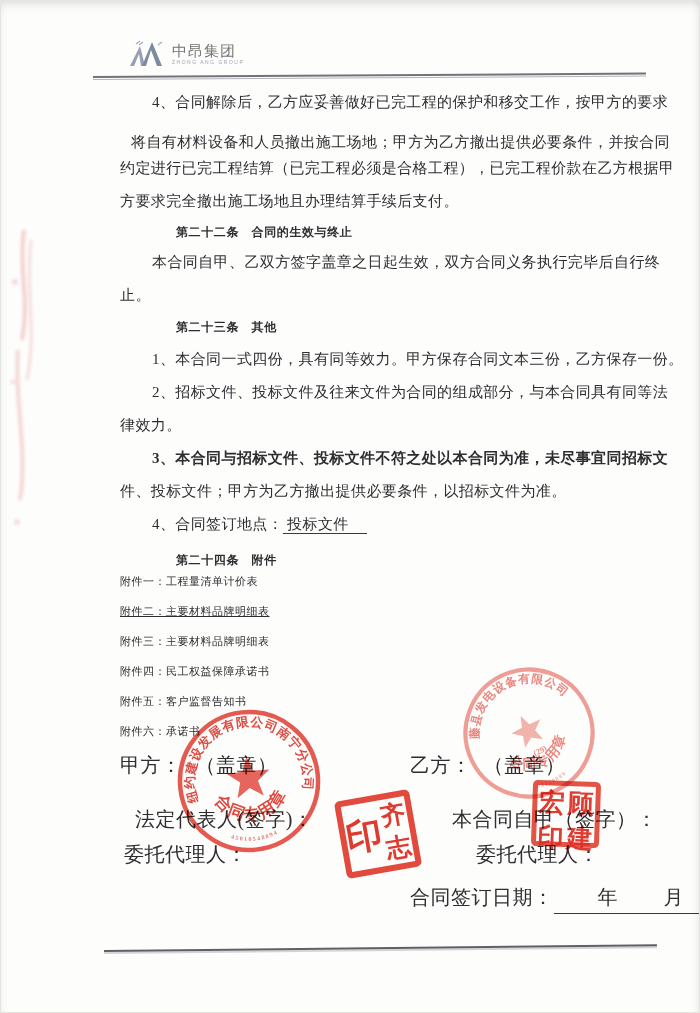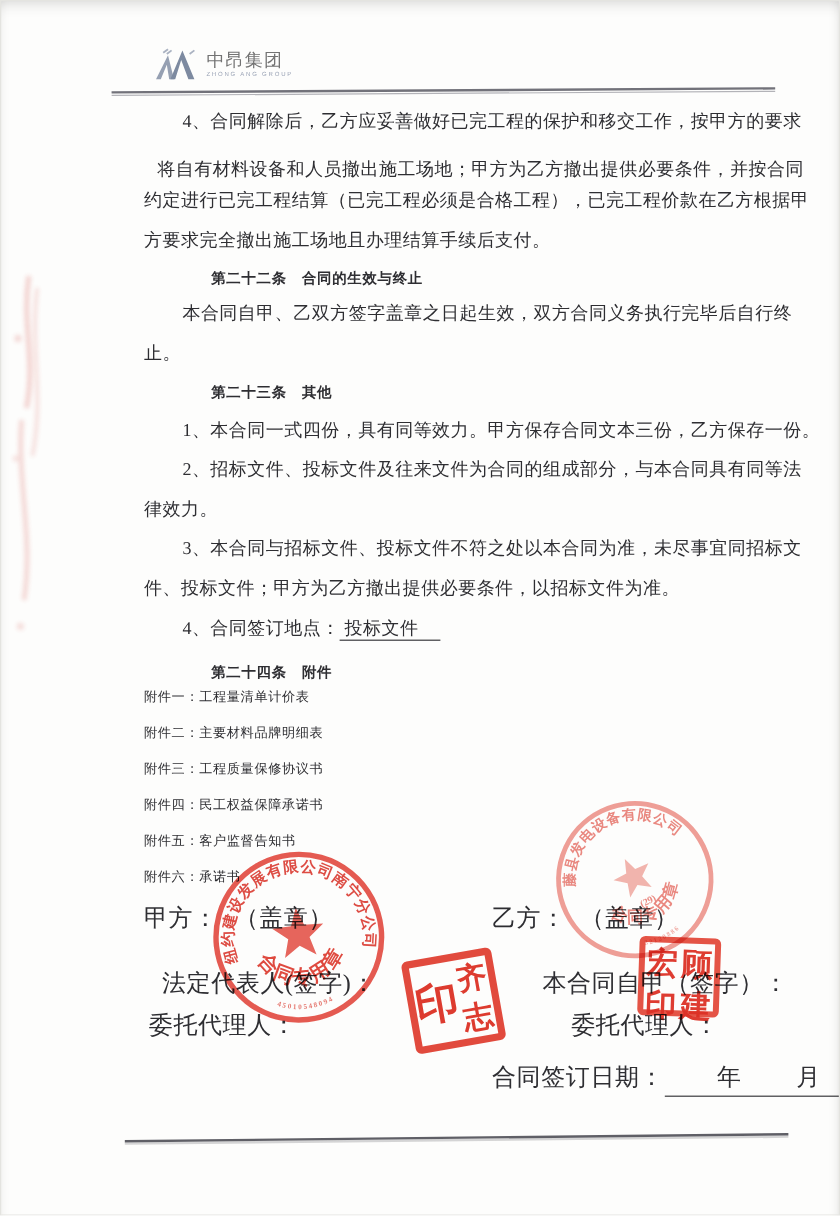--- a/index.html
+++ b/index.html
@@ -82,30 +82,30 @@
 <div class="line" style="left:120px;top:185px;text-align:right;">方要求完全撤出施工场地且办理结算手续后支付。</div>
 
 <div class="line heading" style="left:176px;top:216px;">第二十二条　合同的生效与终止</div>
 <div class="line indent" style="left:120px;top:246px;">本合同自甲、乙双方签字盖章之日起生效，双方合同义务执行完毕后自行终</div>
 <div class="line" style="left:120px;top:279px;">止。</div>
 
 <div class="line heading" style="left:176px;top:311px;">第二十三条　其他</div>
 <div class="line indent" style="left:120px;top:343px;">1、本合同一式四份，具有同等效力。甲方保存合同文本三份，乙方保存一份。</div>
 <div class="line indent" style="left:120px;top:376px;">2、招标文件、投标文件及往来文件为合同的组成部分，与本合同具有同等法</div>
 <div class="line" style="left:120px;top:409px;">律效力。</div>
-<div class="line indent" style="left:120px;top:442px;">3、本合同与招标文件、投标文件不符之处以本合同为准，未尽事宜同招标文</div>
+<div class="line indent" style="left:120px;top:442px;font-weight:bold;">3、本合同与招标文件、投标文件不符之处以本合同为准，未尽事宜同招标文</div>
 <div class="line" style="left:120px;top:475px;">件、投标文件；甲方为乙方撤出提供必要条件，以招标文件为准。</div>
 <div class="line indent" style="left:120px;top:508px;">
   <span>4、合同签订地点：</span><span class="uline">投标文件</span>
 </div>
 
 <div class="line heading" style="left:176px;top:544px;">第二十四条　附件</div>
 <div class="line att" style="left:120px;top:566px;">附件一：工程量清单计价表</div>
-<div class="line att" style="left:120px;top:596px;">附件二：主要材料品牌明细表</div>
-<div class="line att" style="left:120px;top:626px;">附件三：工程质量保修协议书</div>
+<div class="line att" style="left:120px;top:596px;text-decoration:underline;">附件二：主要材料品牌明细表</div>
+<div class="line att" style="left:120px;top:626px;">附件三：主要材料品牌明细表</div>
 <div class="line att" style="left:120px;top:656px;">附件四：民工权益保障承诺书</div>
 <div class="line att" style="left:120px;top:686px;">附件五：客户监督告知书</div>
 <div class="line att" style="left:120px;top:716px;">附件六：承诺书</div>
 
 <div class="sig" style="left:120px;top:752px;">
   <span>甲方：</span><span class="seal-gap-a">（盖章）</span>
 </div>
 <div class="sig" style="left:410px;top:752px;">
   <span>乙方：</span><span class="seal-gap-b">（盖章）</span>
 </div>

